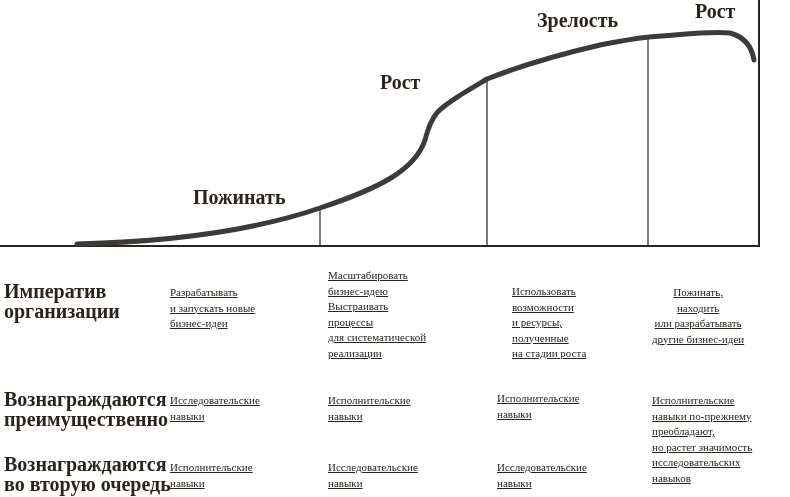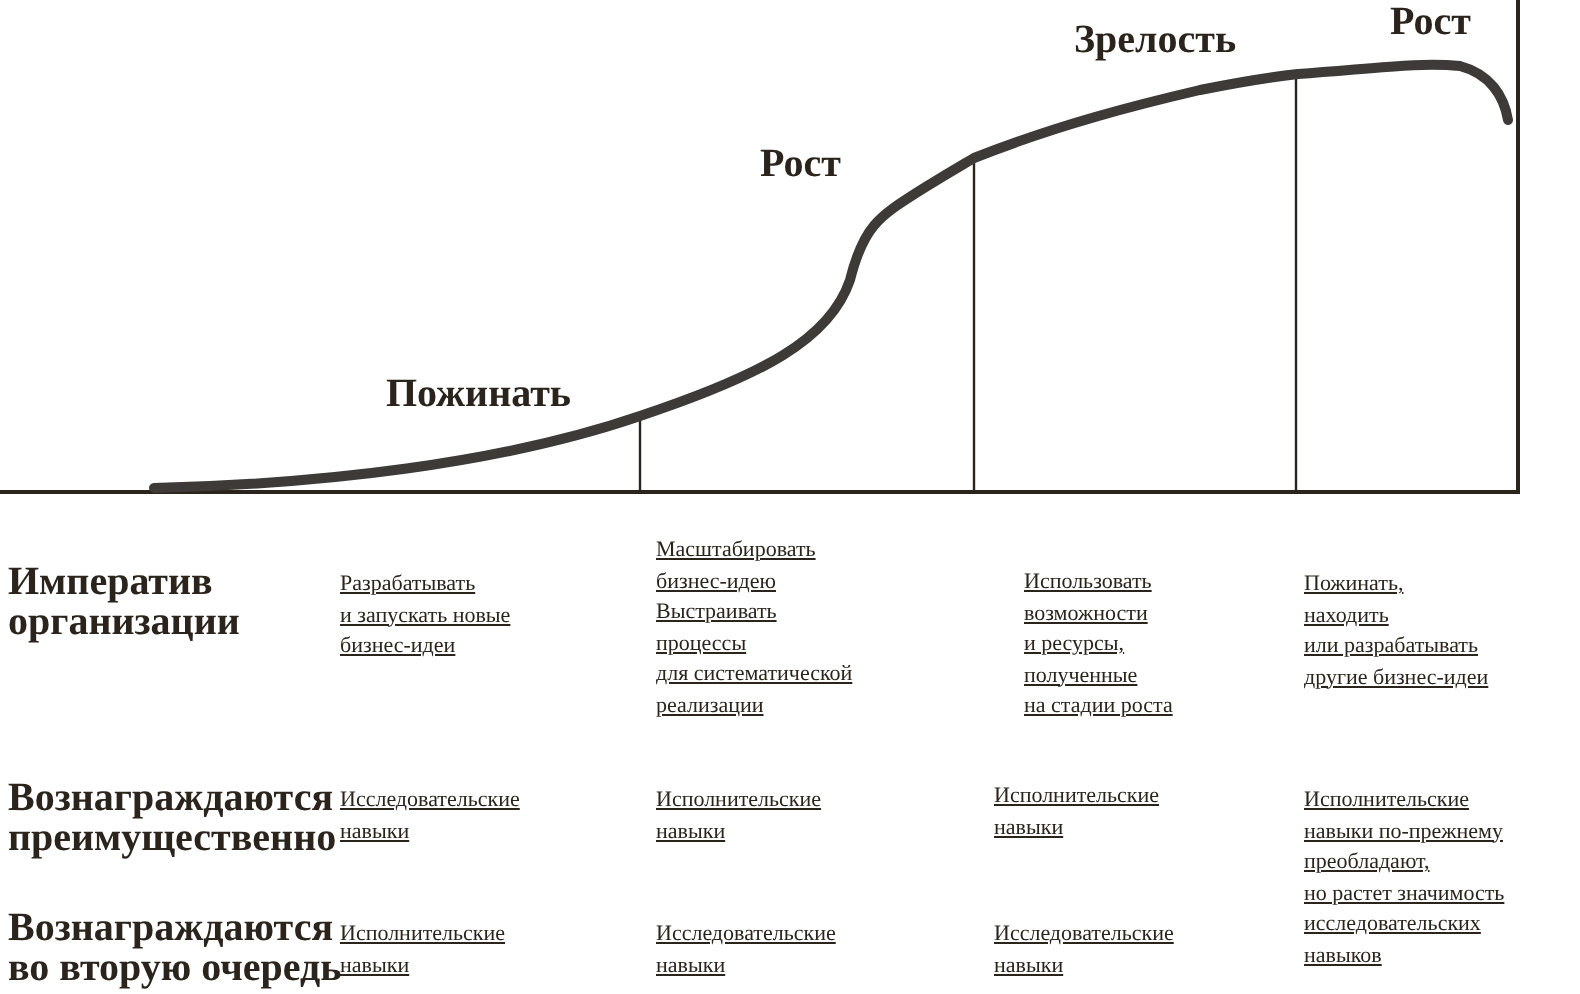--- a/index.html
+++ b/index.html
@@ -39,21 +39,21 @@
 бизнес-идею
 Выстраивать
 процессы
 для систематической
 реализации</div>
 <div class="cell" style="left:512px; top:284px;">Использовать
 возможности
 и ресурсы,
 полученные
 на стадии роста</div>
-<div class="cell" style="left:652px; top:285px;">Пожинать,
+<div class="cell" style="left:652px; top:285px;text-align:center;">Пожинать,
 находить
 или разрабатывать
 другие бизнес-идеи</div>
 
 <div class="row-header" style="top:389px; white-space:pre-line;">Вознаграждаются
 преимущественно</div>
 <div class="cell" style="left:170px; top:393px;">Исследовательские
 навыки</div>
 <div class="cell" style="left:328px; top:393px;">Исполнительские
 навыки</div>

